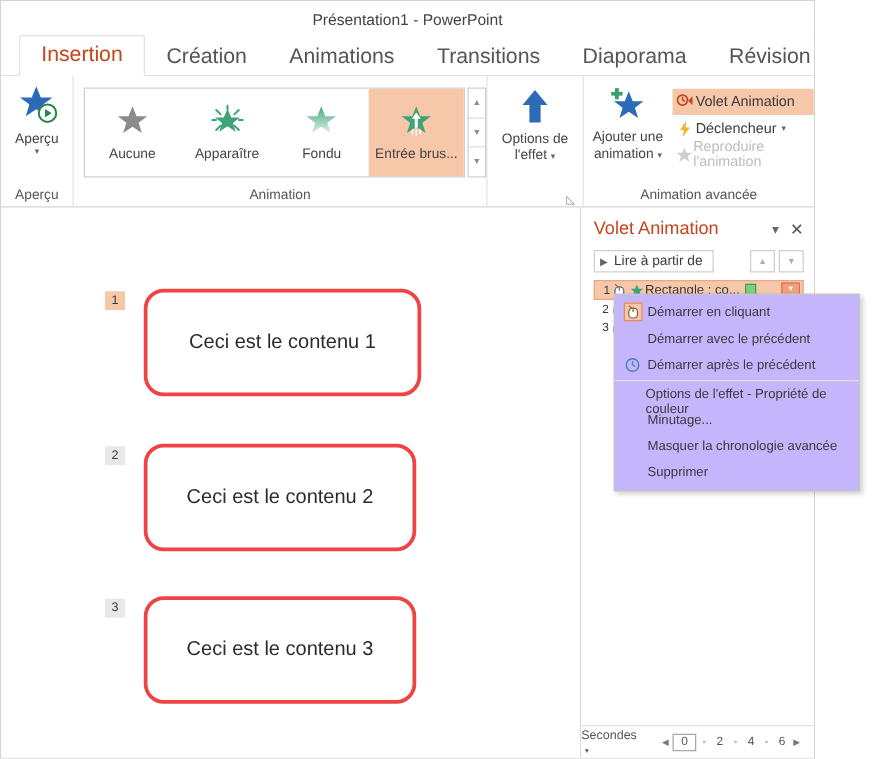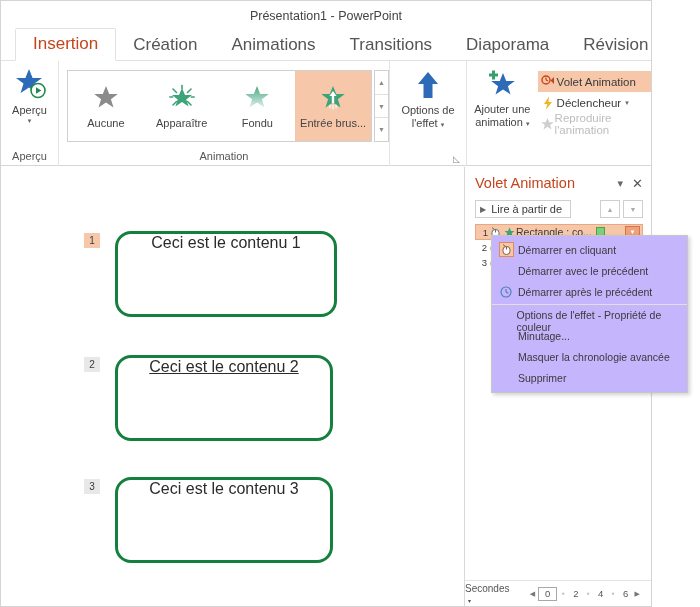--- a/index.html
+++ b/index.html
@@ -163,24 +163,24 @@
   }
   .slidepane {
     position: relative;
     width: 464px;
     background: #ffffff;
     border-right: 1px solid #d8d8d8;
   }
 
   .shape {
     position: absolute;
-    border: 3px solid #15803d;
+    border: 3px solid #ef4444;
     border-radius: 16px;
     background: #ffffff;
-    display: flex; justify-content: center;
+    display: flex; align-items: center; justify-content: center;
     font-size: 16px; color: #2b2b2b;
   }
   .badge {
     position: absolute;
     width: 16px; height: 15px;
     font-size: 10px; color: #3a3a3a;
     display: flex; align-items: center; justify-content: center;
     background: #e8e8e8;
   }
   .badge.hot { background: #f7c7aa; }
@@ -473,35 +473,36 @@
               <span class="ic">
                 <svg width="15" height="13" viewBox="0 0 15 13">
                   <polygon points="7.5,1 9.3,5.2 13.8,5.2 10.2,8 11.5,12.4 7.5,9.7 3.5,12.4 4.8,8 1.2,5.2 5.7,5.2" fill="#cfcfcf"></polygon>
                 </svg>
               </span>
               <span>Reproduire l'animation</span>
             </div>
           </div>
         </div>
       </div>
+      <div class="rgroup-label">Animation avancée</div>
     </div>
 
   </div>
 
   <div class="main">
 
     <div class="slidepane">
 
       <div class="badge hot" style="left:83px; top:66px;">1</div>
       <div class="shape" style="left:114px; top:64px; width:222px; height:86px;">
         <span>Ceci est le contenu 1</span>
       </div>
 
       <div class="badge" style="left:83px; top:190px;">2</div>
-      <div class="shape" style="left:114px; top:188px; width:218px; height:86px;text-decoration:underline;">
+      <div class="shape" style="left:114px; top:188px; width:218px; height:86px;">
         <span>Ceci est le contenu 2</span>
       </div>
 
       <div class="badge" style="left:83px; top:312px;">3</div>
       <div class="shape" style="left:114px; top:310px; width:218px; height:86px;">
         <span>Ceci est le contenu 3</span>
       </div>
 
     </div>
 

